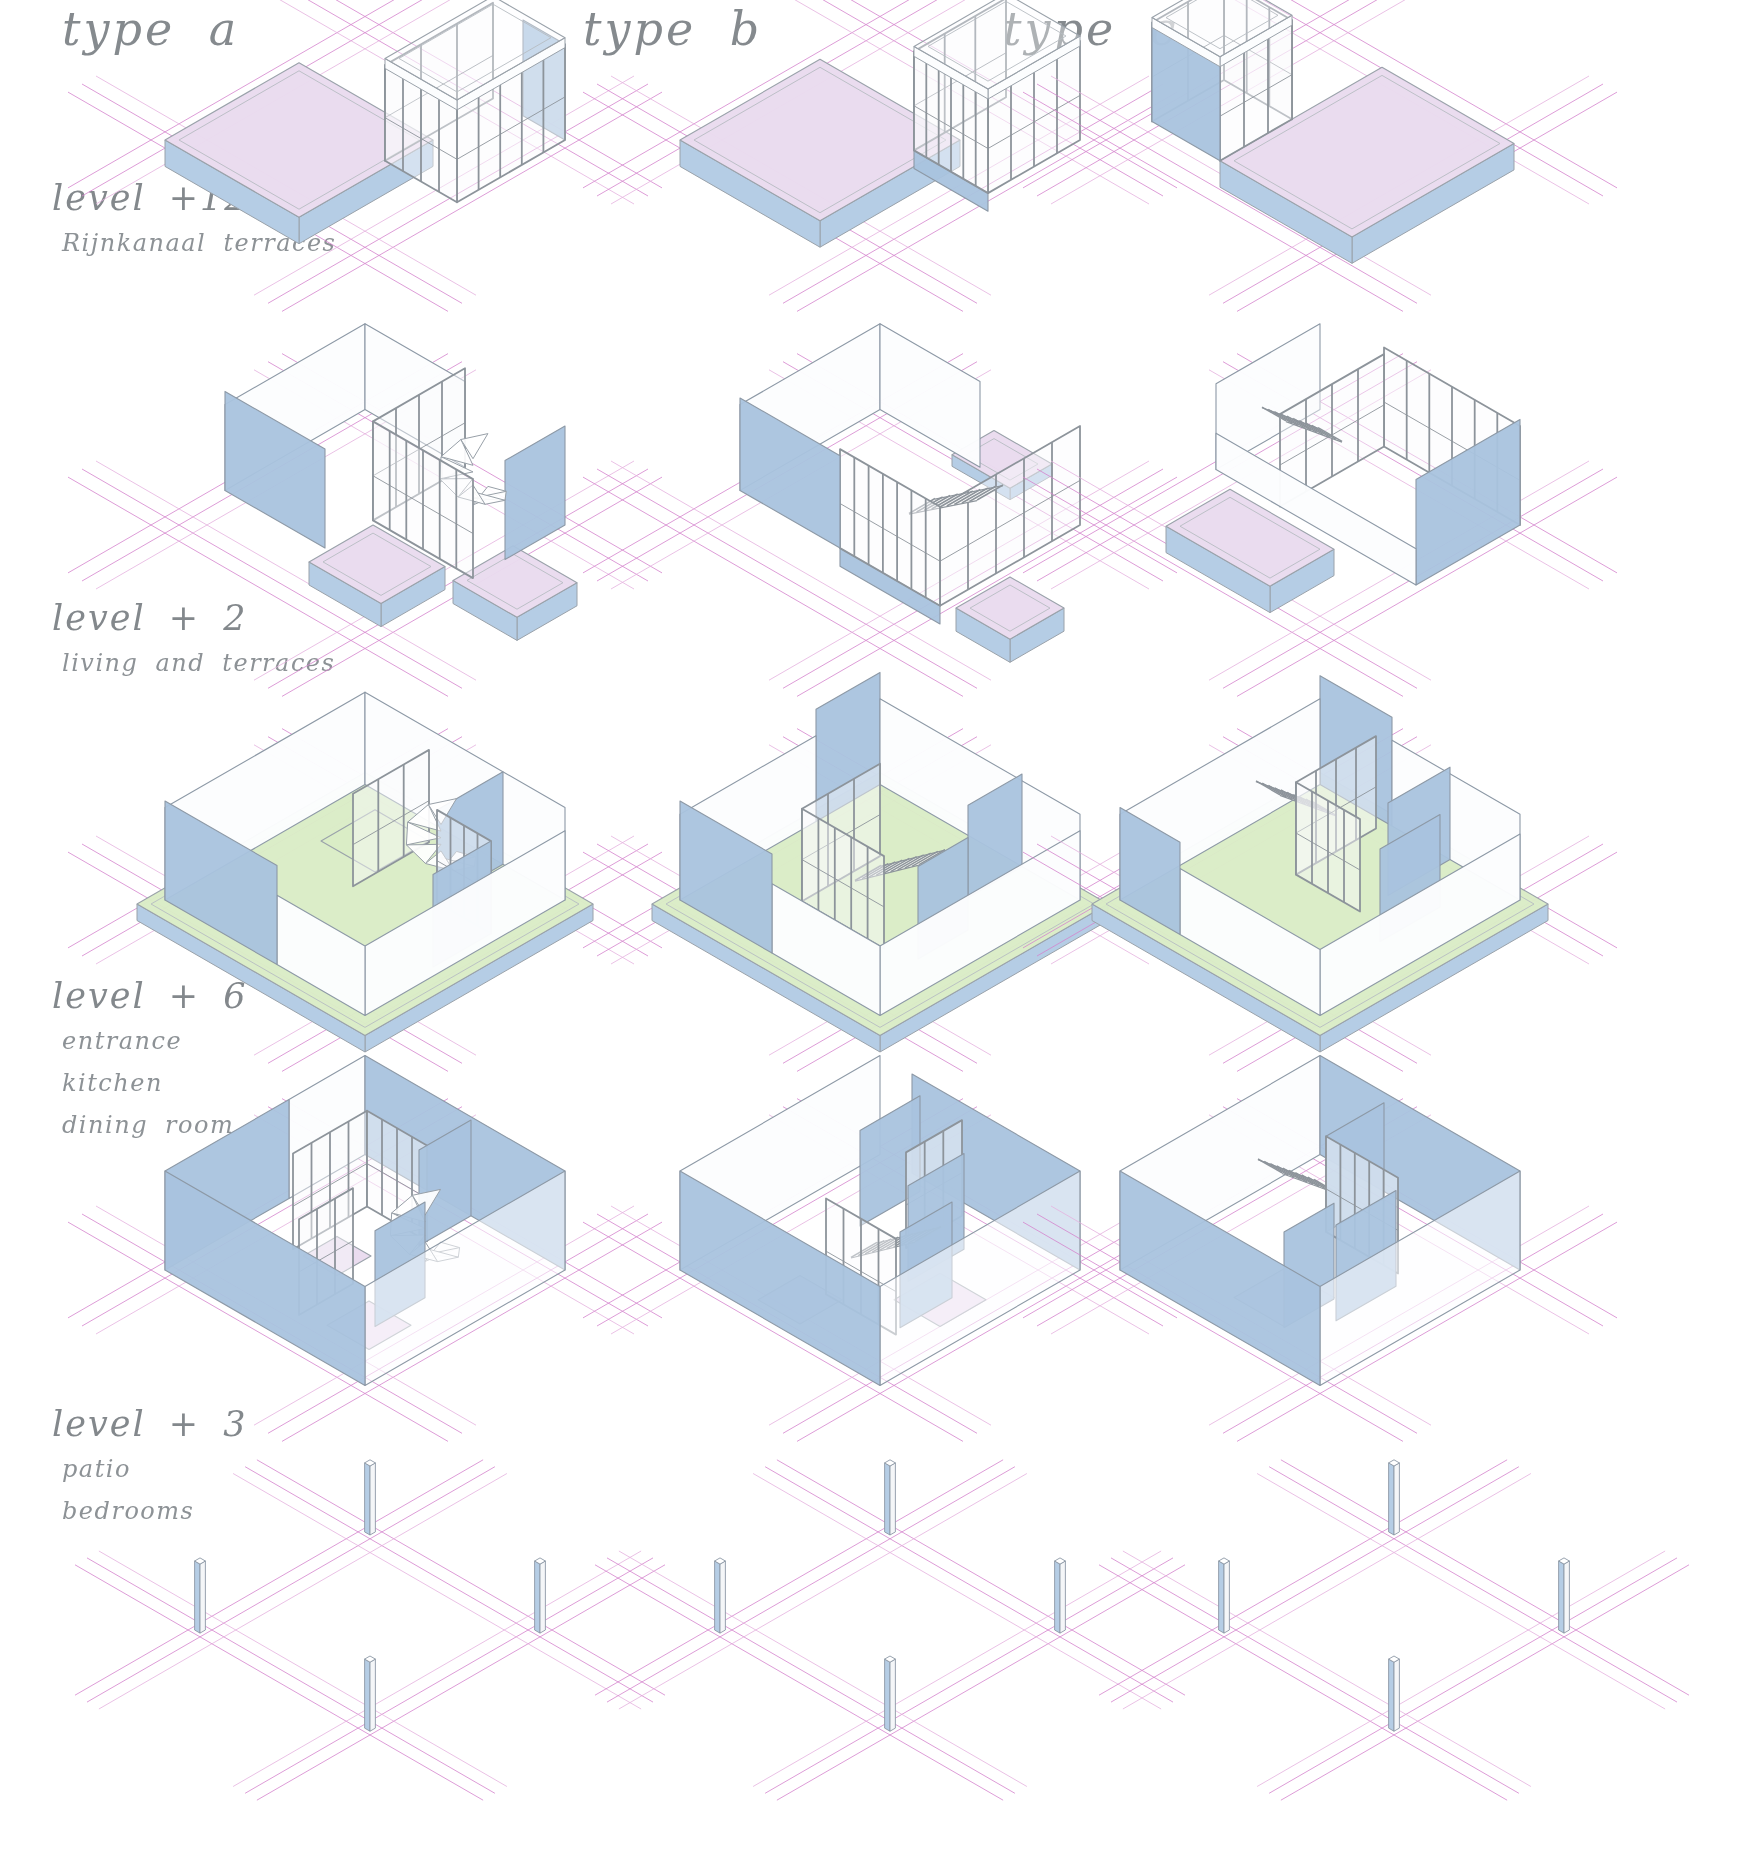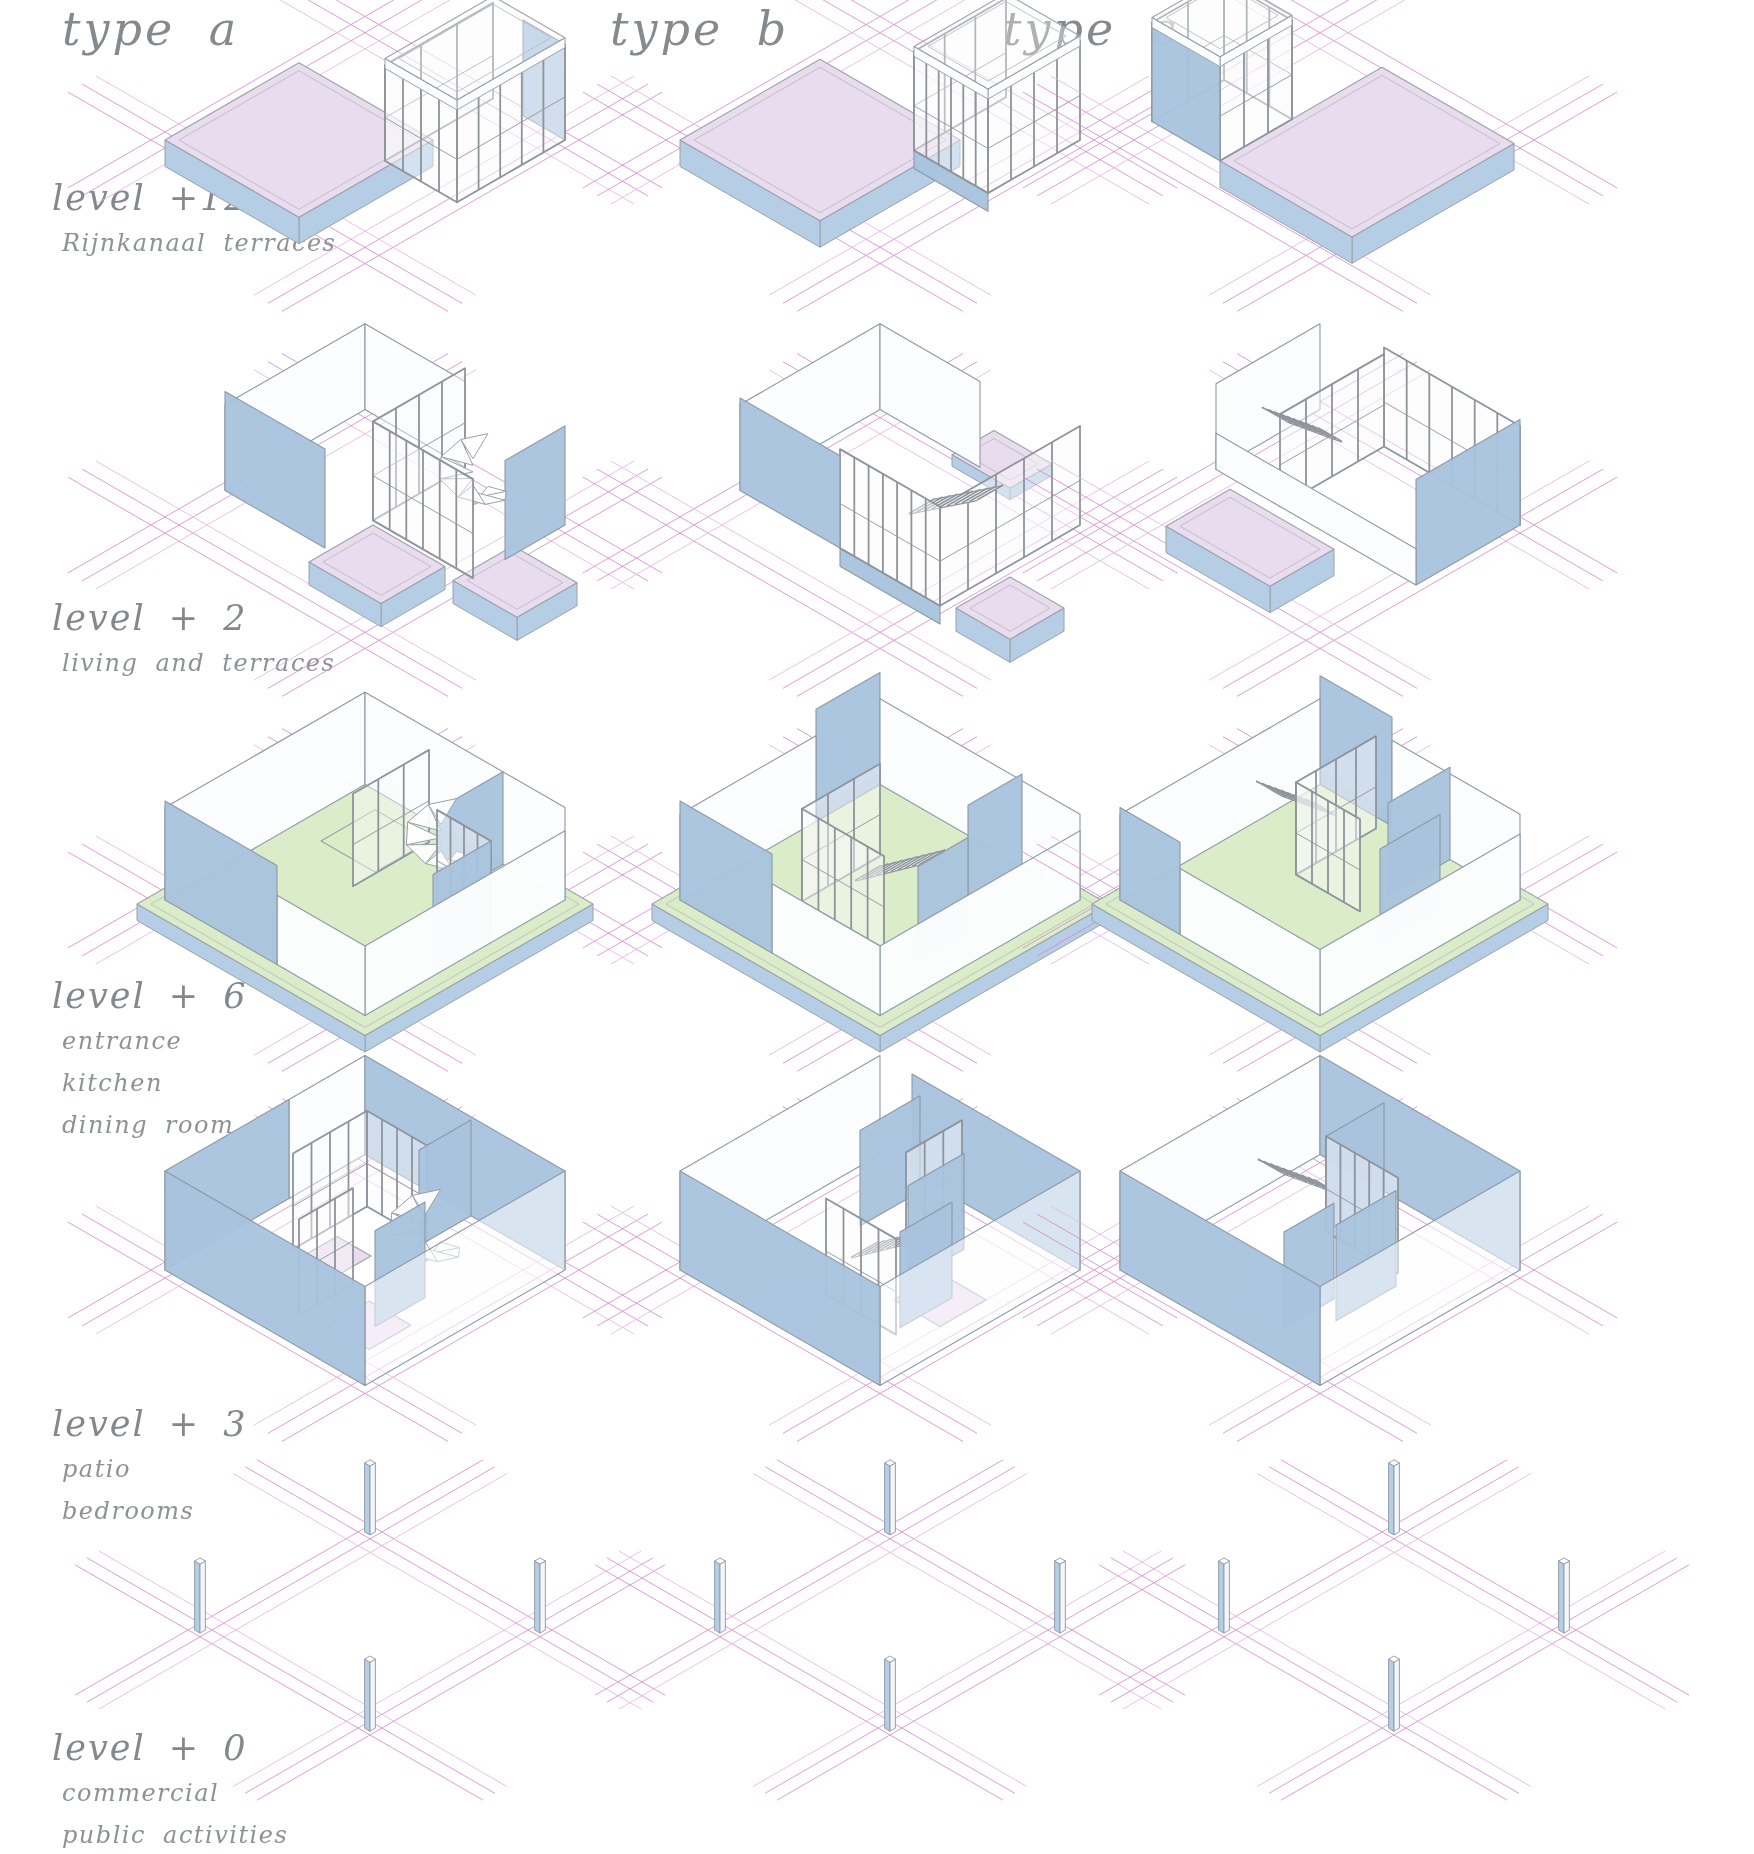--- a/index.html
+++ b/index.html
@@ -25,46 +25,41 @@
   }
   .axon{position:absolute;}
   .axon svg{overflow:visible;display:block;}
 </style>
 </head>
 <body>
 
 <div class="canvas">
 
   <div class="col-header" style="left:62px;top:2px;">type a</div>
-  <div class="col-header" style="left:610px;top:2px;">type b</div>
+  <div class="col-header" style="left:583px;top:2px;">type b</div>
   <div class="col-header" style="left:1003px;top:2px;">type c</div>
 
   <div class="level-label" style="left:52px;top:178px;">
     <div class="level-title">level  +12</div>
     <div class="level-desc">Rijnkanaal terraces</div>
   </div>
   <div class="level-label" style="left:52px;top:598px;">
     <div class="level-title">level  + 2</div>
     <div class="level-desc">living and terraces</div>
   </div>
   <div class="level-label" style="left:52px;top:976px;">
     <div class="level-title">level  + 6</div>
     <div class="level-desc">entrance</div>
     <div class="level-desc">kitchen</div>
     <div class="level-desc">dining room</div>
   </div>
   <div class="level-label" style="left:52px;top:1404px;">
     <div class="level-title">level  + 3</div>
     <div class="level-desc">patio</div>
     <div class="level-desc">bedrooms</div>
-  </div>
-  <div class="level-label" style="left:52px;top:1728px;">
-    <div class="level-title">level  + 0</div>
-    <div class="level-desc">commercial</div>
-    <div class="level-desc">public activities</div>
   </div>
 
   <div class="axon" style="left:105px;top:-25px;">
       <svg width="520" height="330" viewBox="0 0 520 330" xmlns="http://www.w3.org/2000/svg">
         <line x1="177.0" y1="-6.4" x2="557.0" y2="212.9" stroke="#d583cd" stroke-width="1" stroke-opacity="0.8"></line>
         <line x1="343.0" y1="-6.4" x2="-37.0" y2="212.9" stroke="#d583cd" stroke-width="1" stroke-opacity="0.8"></line>
         <line x1="-37.0" y1="117.1" x2="343.0" y2="336.4" stroke="#d583cd" stroke-width="1" stroke-opacity="0.8"></line>
         <line x1="557.0" y1="117.1" x2="177.0" y2="336.4" stroke="#d583cd" stroke-width="1" stroke-opacity="0.8"></line>
         <line x1="163.0" y1="1.7" x2="543.0" y2="221.0" stroke="#d583cd" stroke-width="1" stroke-opacity="0.8"></line>
         <line x1="357.0" y1="1.7" x2="-23.0" y2="221.0" stroke="#d583cd" stroke-width="1" stroke-opacity="0.8"></line>

